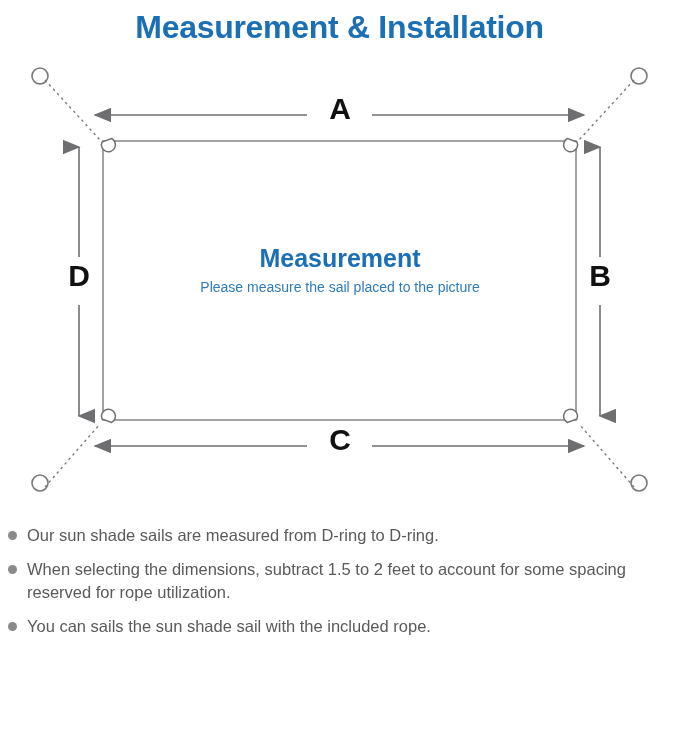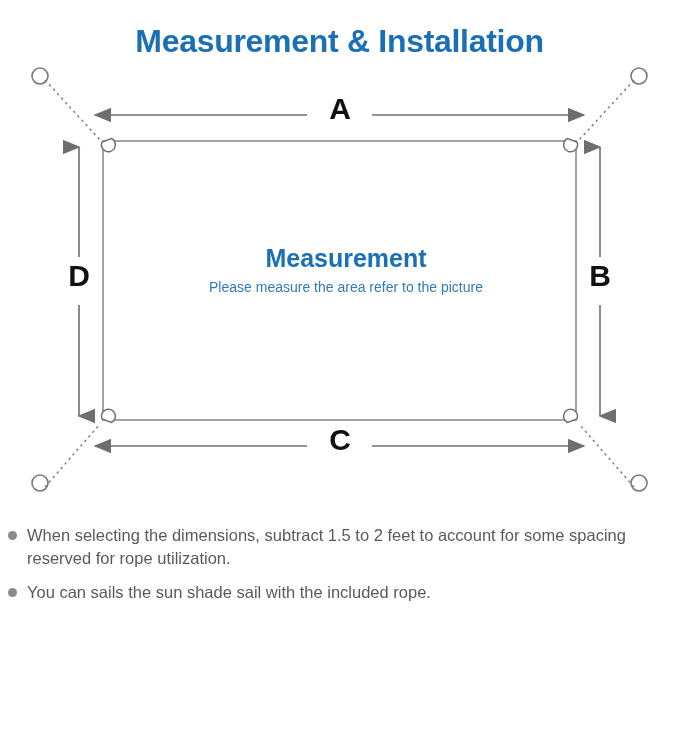--- a/index.html
+++ b/index.html
@@ -19,21 +19,21 @@
     position: relative;
     width: 679px;
     height: 739px;
     background: #ffffff;
   }
 
   
   .title {
     position: absolute;
     left: 0;
-    top: 20px;
+    top: 6px;
     width: 679px;
     text-align: center;
     font-size: 32px;
     font-weight: bold;
     color: #1a6fb5;
     letter-spacing: -0.3px;
     line-height: 42px;
     white-space: nowrap;
   }
 
@@ -45,21 +45,21 @@
     width: 679px;
     height: 460px;
   }
   .diagram svg {
     display: block;
   }
 
   
   .center-block {
     position: absolute;
-    left: 116px;
+    left: 110px;
     top: 243px;
     width: 460px;
     text-align: center;
     pointer-events: none;
   }
   .center-title {
     font-size: 25px;
     font-weight: bold;
     color: #1a6fb5;
     line-height: 30px;
@@ -178,24 +178,28 @@
 
     <div style="position:absolute;left:320px;top:371px;width:40px;text-align:center;
                 font-size:30px;font-weight:bold;color:#111;line-height:34px;">C</div>
 
     <div style="position:absolute;left:59px;top:207px;width:40px;text-align:center;
                 font-size:30px;font-weight:bold;color:#111;line-height:34px;">D</div>
   </div>
 
   <div class="center-block">
     <div class="center-title">Measurement</div>
-    <div class="center-sub">Please measure the area refer to the picture</div>
+    <div class="center-sub">Please measure the sail placed to the picture</div>
   </div>
 
   <div class="bullets">
+    <div class="bullet-row">
+      <span class="bullet-dot"></span>
+      <span class="bullet-text">Our sun shade sails are measured from D-ring to D-ring.</span>
+    </div>
     <div class="bullet-row">
       <span class="bullet-dot"></span>
       <span class="bullet-text">When selecting the dimensions, subtract 1.5 to 2 feet to account for some spacing reserved for rope utilization.</span>
     </div>
     <div class="bullet-row">
       <span class="bullet-dot"></span>
       <span class="bullet-text">You can sails the sun shade sail with the included rope.</span>
     </div>
   </div>
 

